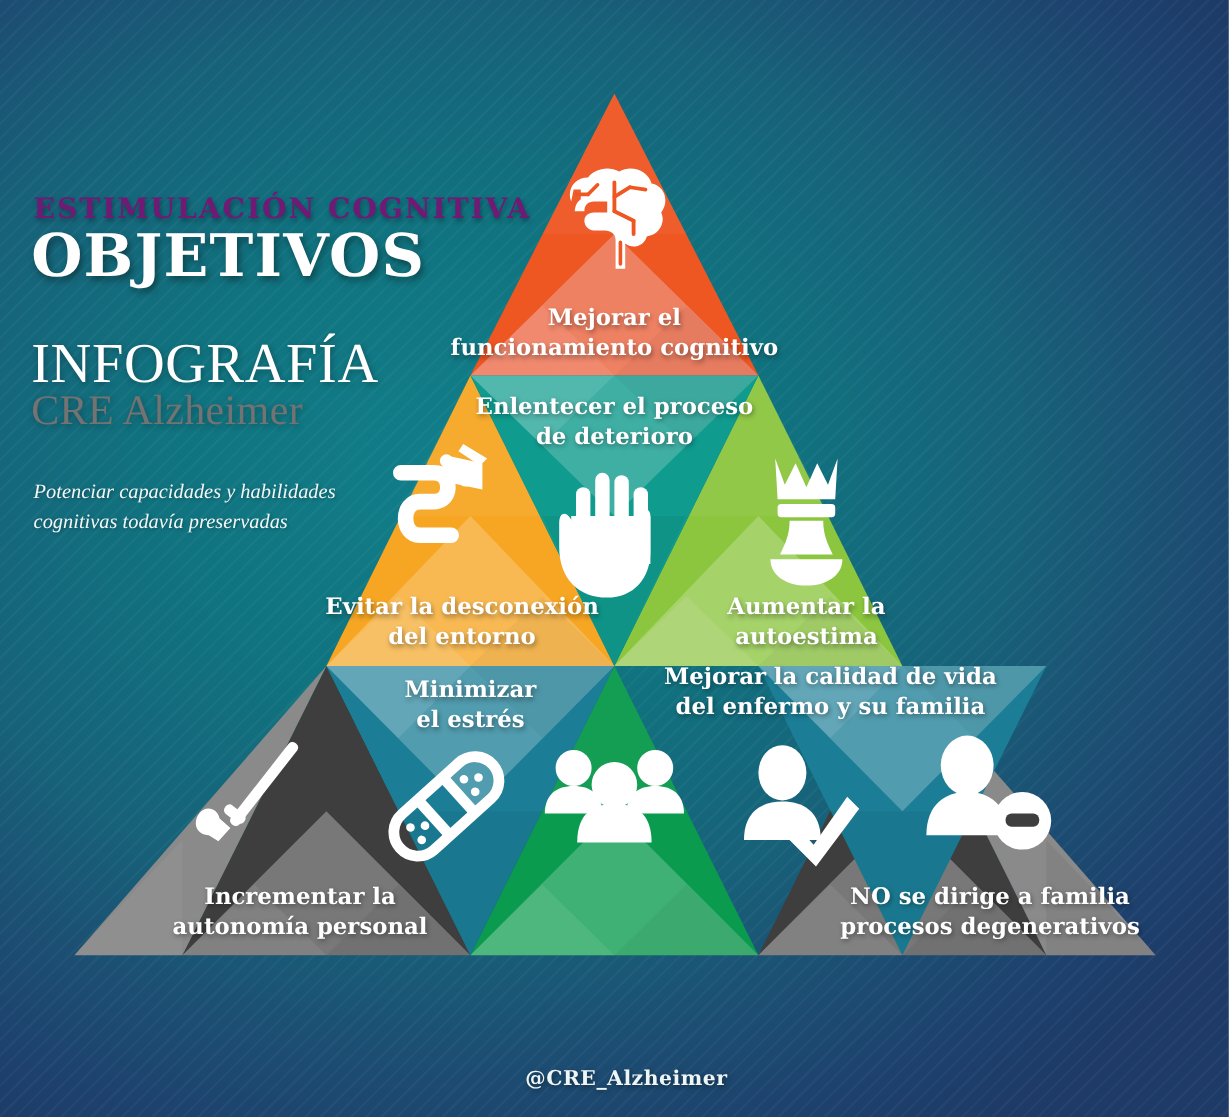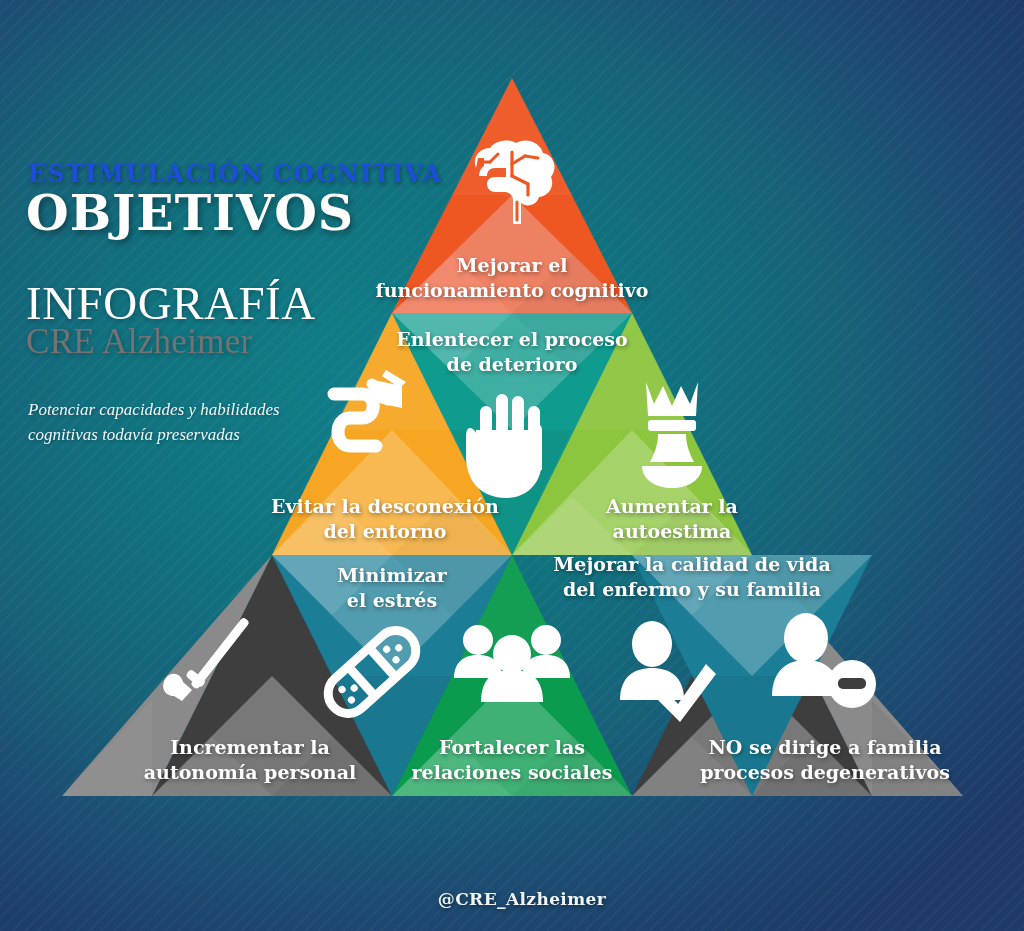--- a/index.html
+++ b/index.html
@@ -11,21 +11,21 @@
       radial-gradient(ellipse 78% 70% at 38% 42%, #117f8a 0%, #10737f 32%, #176179 58%, #1c4d72 76%, #1d406c 90%, #1e3a66 100%);
     position:relative;
   }
   #stage { position:absolute; inset:0; }
 
   
   .kicker {
     position:absolute; left:28px; top:160px;
     font-family:"DejaVu Serif", serif;
     font-weight:bold; font-size:23.5px; letter-spacing:1.6px;
-    color:#1d4ed8; text-shadow:1px 2px 4px rgba(0,0,0,.35);
+    color:#701a75; text-shadow:1px 2px 4px rgba(0,0,0,.35);
     white-space:nowrap;
   }
   .bigtitle {
     position:absolute; left:26px; top:184px;
     font-family:"DejaVu Serif", serif;
     font-weight:bold; font-size:49px; letter-spacing:1px;
     color:#ffffff; text-shadow:2px 3px 6px rgba(0,0,0,.4);
     white-space:nowrap;
   }
   .sub1 {
@@ -271,20 +271,18 @@
 
   <div class="ttext" style="left:272px; top:563px; width:240px; font-size:19px;">Minimizar
 el estrés</div>
 
   <div class="ttext" style="left:527px; top:552px; width:330px; font-size:19px;">Mejorar la calidad de vida
 del enfermo y su familia</div>
 
   <div class="ttext" style="left:105px; top:735px; width:290px; font-size:19px;">Incrementar la
 autonomía personal</div>
 
-  <div class="ttext" style="left:392px; top:735px; width:240px; font-size:19px;">Fortalecer las
-relaciones sociales</div>
 
   <div class="ttext" style="left:680px; top:735px; width:290px; font-size:19px;">NO se dirige a familia
 procesos degenerativos</div>
 
   <div class="handle">@CRE_Alzheimer</div>
 </div>
 
 </body></html>

